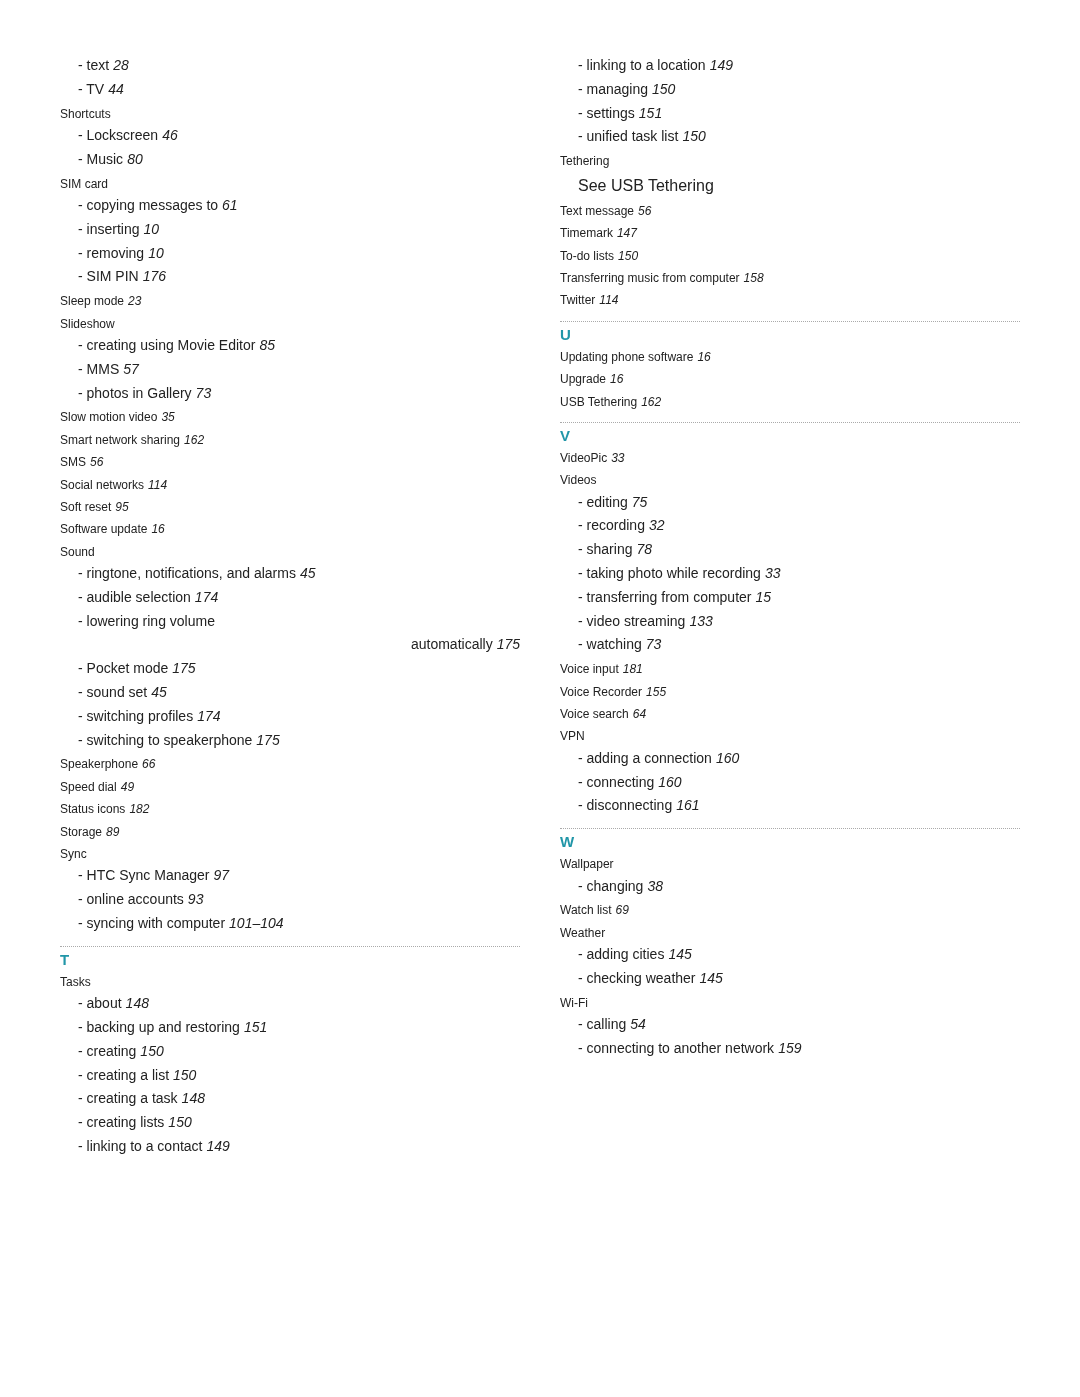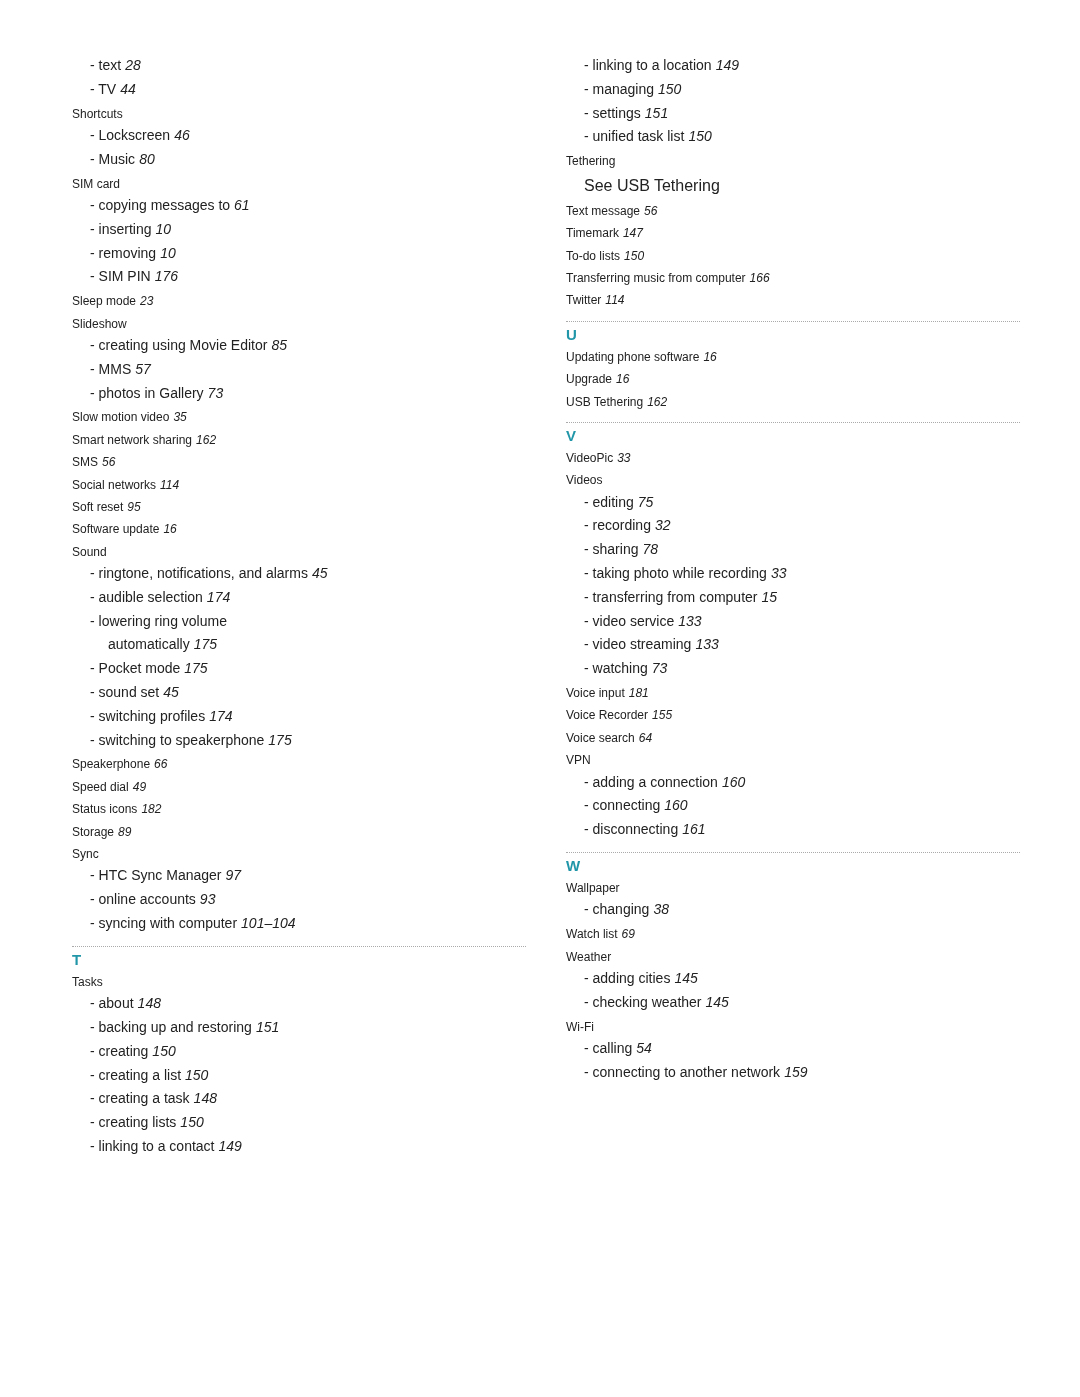--- a/index.html
+++ b/index.html
@@ -16,41 +16,41 @@
       font-size: 13px;
       color: #666;
       margin-bottom: 24px;
       display: flex;
       gap: 20px;
     }
     .two-col {
       display: grid;
       grid-template-columns: 1fr 1fr;
       gap: 0 40px;
-      margin-left: 12px;
     }
     .col {}
     .entry {
       line-height: 1.7;
       font-size: 14px;
     }
     .main-entry {
       font-weight: normal;
       font-size: 12px;
       margin-top: 2px;
     }
     .sub-entry {
       padding-left: 18px;
       font-size: 14px;
       line-height: 1.7;
     }
     .sub-entry-2 {
       padding-left: 36px;
       font-size: 14px;
       line-height: 1.7;
+      text-align: right;
     }
     .page-num {
       font-style: italic;
       margin-left: 4px;
     }
     .section-divider {
       border: none;
       border-top: 1px dotted #aaa;
       margin: 10px 0 4px 0;
     }
@@ -129,37 +129,36 @@
   <div class="col" id="right-col">
       <div class="entry sub-entry">- linking to a location<span class="page-num">149</span></div>
       <div class="entry sub-entry">- managing<span class="page-num">150</span></div>
       <div class="entry sub-entry">- settings<span class="page-num">151</span></div>
       <div class="entry sub-entry">- unified task list<span class="page-num">150</span></div>
       <div class="entry main-entry">Tethering</div>
       <div class="entry see-also">See USB Tethering</div>
       <div class="entry main-entry">Text message<span class="page-num">56</span></div>
       <div class="entry main-entry">Timemark<span class="page-num">147</span></div>
       <div class="entry main-entry">To-do lists<span class="page-num">150</span></div>
-      <div class="entry main-entry">Transferring music from computer<span class="page-num">166</span></div>
+      <div class="entry main-entry">Transferring music from computer<span class="page-num">158</span></div>
       <div class="entry main-entry">Twitter<span class="page-num">114</span></div>
       <hr class="section-divider">
       <div class="section-letter">U</div>
       <div class="entry main-entry">Updating phone software<span class="page-num">16</span></div>
       <div class="entry main-entry">Upgrade<span class="page-num">16</span></div>
       <div class="entry main-entry">USB Tethering<span class="page-num">162</span></div>
       <hr class="section-divider">
       <div class="section-letter">V</div>
       <div class="entry main-entry">VideoPic<span class="page-num">33</span></div>
       <div class="entry main-entry">Videos</div>
       <div class="entry sub-entry">- editing<span class="page-num">75</span></div>
       <div class="entry sub-entry">- recording<span class="page-num">32</span></div>
       <div class="entry sub-entry">- sharing<span class="page-num">78</span></div>
       <div class="entry sub-entry">- taking photo while recording<span class="page-num">33</span></div>
       <div class="entry sub-entry">- transferring from computer<span class="page-num">15</span></div>
-      <div class="entry sub-entry">- video service<span class="page-num">133</span></div>
       <div class="entry sub-entry">- video streaming<span class="page-num">133</span></div>
       <div class="entry sub-entry">- watching<span class="page-num">73</span></div>
       <div class="entry main-entry">Voice input<span class="page-num">181</span></div>
       <div class="entry main-entry">Voice Recorder<span class="page-num">155</span></div>
       <div class="entry main-entry">Voice search<span class="page-num">64</span></div>
       <div class="entry main-entry">VPN</div>
       <div class="entry sub-entry">- adding a connection<span class="page-num">160</span></div>
       <div class="entry sub-entry">- connecting<span class="page-num">160</span></div>
       <div class="entry sub-entry">- disconnecting<span class="page-num">161</span></div>
       <hr class="section-divider">

